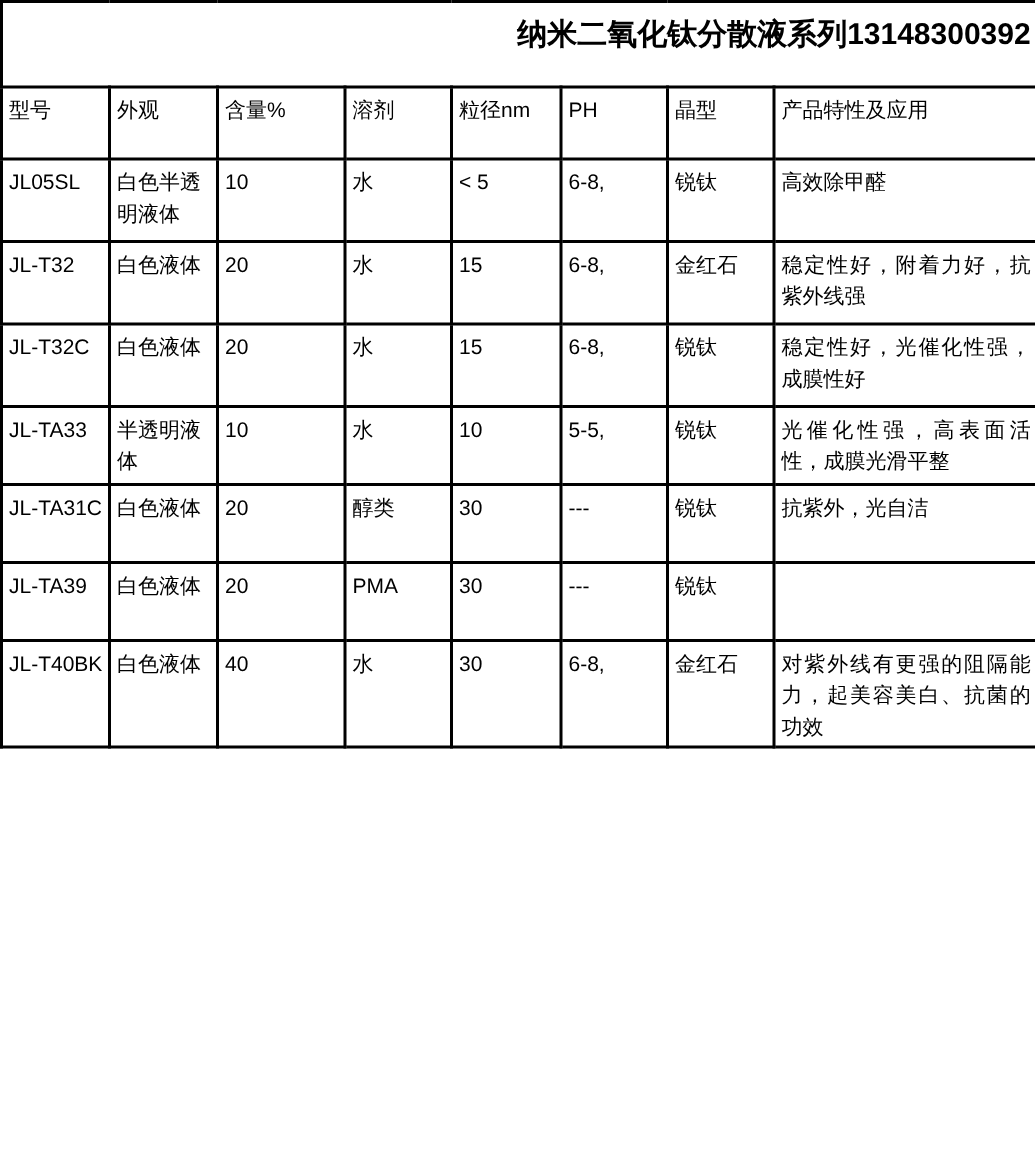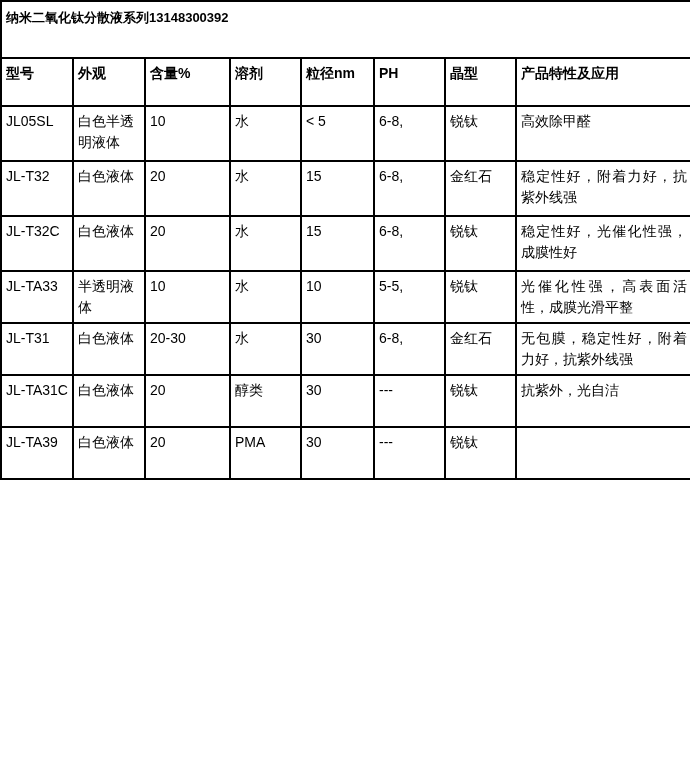--- a/index.html
+++ b/index.html
@@ -27,30 +27,29 @@
     padding: 4px 3px 2px 4px;
     font-size: 14px;
     font-weight: normal;
     text-align: left;
     line-height: 1.5;
     overflow: hidden;
     word-break: break-all;
   }
   .title-row th {
     height: 47px;
-    text-align: left;
+    text-align: right;
     vertical-align: top;
-    font-size: 13px;
+    font-size: 20px;
     font-weight: bold;
     padding-top: 6px;
     letter-spacing: 0px;
   }
   .header-row th {
     height: 40px;
-    font-weight: bold;
   }
   tbody tr { height: 52px; }
   tbody tr:nth-child(1),
   tbody tr:nth-child(2),
   tbody tr:nth-child(3) { height: 55px; }
   tbody tr:nth-child(11) { height: 77px; }
   tbody tr:nth-child(12) { height: 70px; }
   tbody td:last-child {
     text-align: justify;
     border-radius: 12px;
@@ -121,44 +120,44 @@
           <td>JL-TA33</td>
           <td>半透明液体</td>
           <td>10</td>
           <td>水</td>
           <td>10</td>
           <td>5-5,</td>
           <td>锐钛</td>
           <td>光催化性强，高表面活性，成膜光滑平整</td>
         </tr>
         <tr>
-          <td>JL-T31</td>
-          <td>白色液体</td>
-          <td>20-30</td>
-          <td>水</td>
-          <td>30</td>
-          <td>6-8,</td>
-          <td>金红石</td>
-          <td>无包膜，稳定性好，附着力好，抗紫外线强</td>
-        </tr>
-        <tr>
           <td>JL-TA31C</td>
           <td>白色液体</td>
           <td>20</td>
           <td>醇类</td>
           <td>30</td>
           <td>---</td>
           <td>锐钛</td>
           <td>抗紫外，光自洁</td>
         </tr>
         <tr>
           <td>JL-TA39</td>
           <td>白色液体</td>
           <td>20</td>
           <td>PMA</td>
           <td>30</td>
           <td>---</td>
           <td>锐钛</td>
           <td></td>
         </tr>
+        <tr>
+          <td>JL-T40BK</td>
+          <td>白色液体</td>
+          <td>40</td>
+          <td>水</td>
+          <td>30</td>
+          <td>6-8,</td>
+          <td>金红石</td>
+          <td>对紫外线有更强的阻隔能力，起美容美白、抗菌的功效</td>
+        </tr>
       </tbody>
   </table>
 </div>
 
 </body></html>

